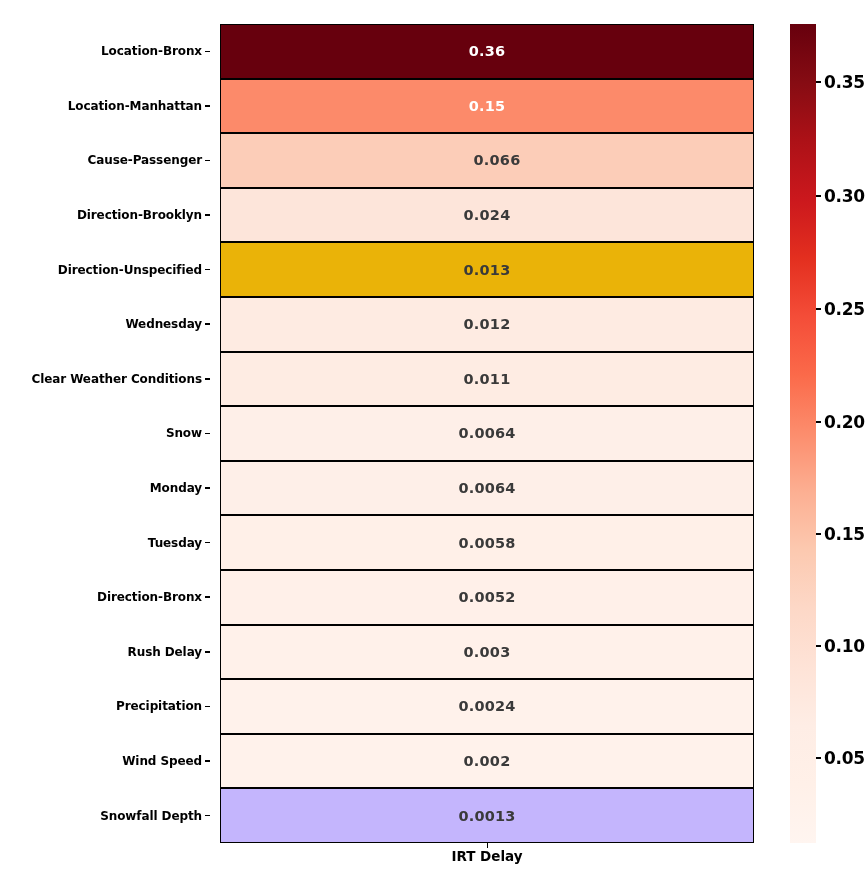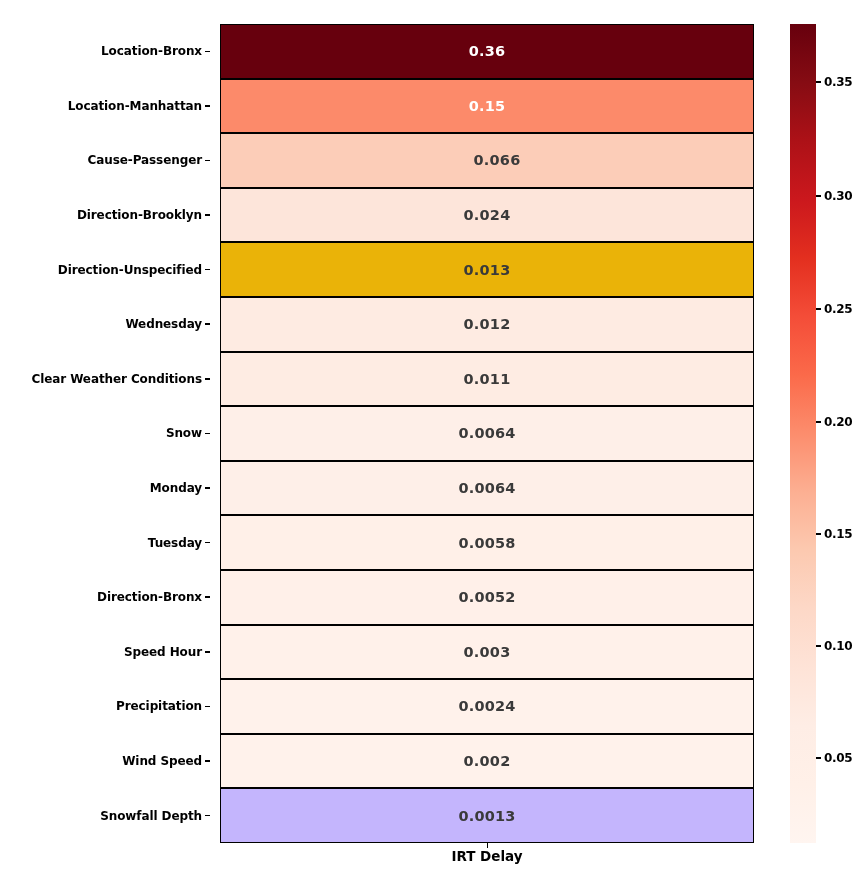--- a/index.html
+++ b/index.html
@@ -149,21 +149,21 @@
     height: 0px;
     display: flex;
     align-items: center;
   }
   .cb-tick-mark {
     width: 5px;
     height: 1.4px;
     background: #000000;
   }
   .cb-tick-label {
-    font-size: 12px;
+    font-size: 17px;
     font-weight: bold;
     color: #000000;
     margin-left: 3px;
     white-space: nowrap;
     letter-spacing: -0.3px;
   }
 </style>
 </head>
 <body>
 
@@ -209,21 +209,21 @@
       </div>
       <div class="ytick">
         <span class="ytick-text">Tuesday</span>
         <span class="ytick-mark"></span>
       </div>
       <div class="ytick">
         <span class="ytick-text">Direction-Bronx</span>
         <span class="ytick-mark"></span>
       </div>
       <div class="ytick">
-        <span class="ytick-text">Speed Hour</span>
+        <span class="ytick-text">Rush Delay</span>
         <span class="ytick-mark"></span>
       </div>
       <div class="ytick">
         <span class="ytick-text">Precipitation</span>
         <span class="ytick-mark"></span>
       </div>
       <div class="ytick">
         <span class="ytick-text">Wind Speed</span>
         <span class="ytick-mark"></span>
       </div>

